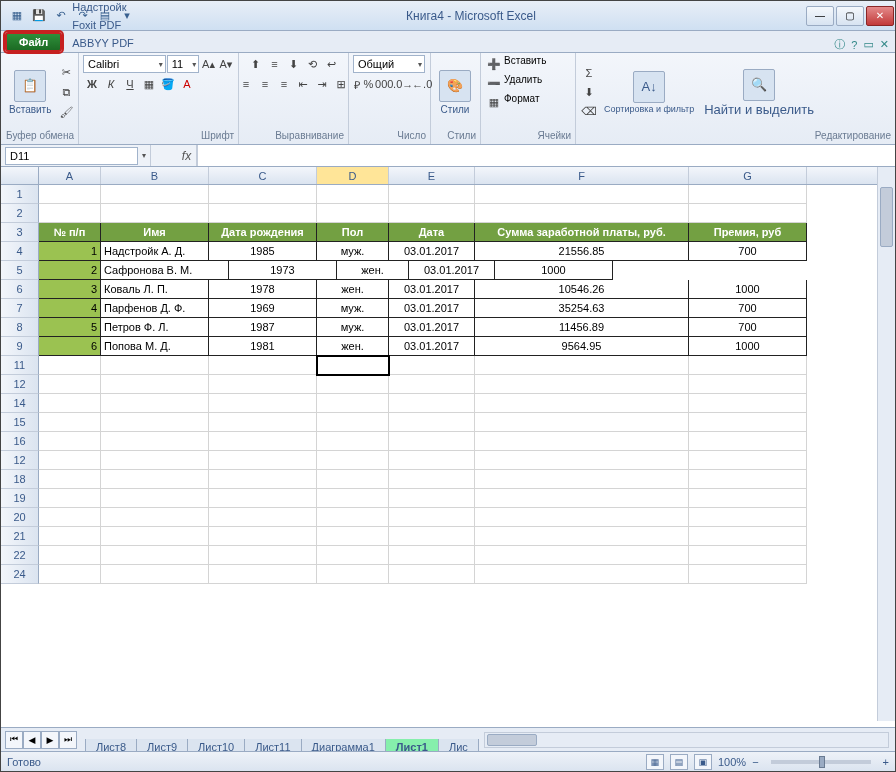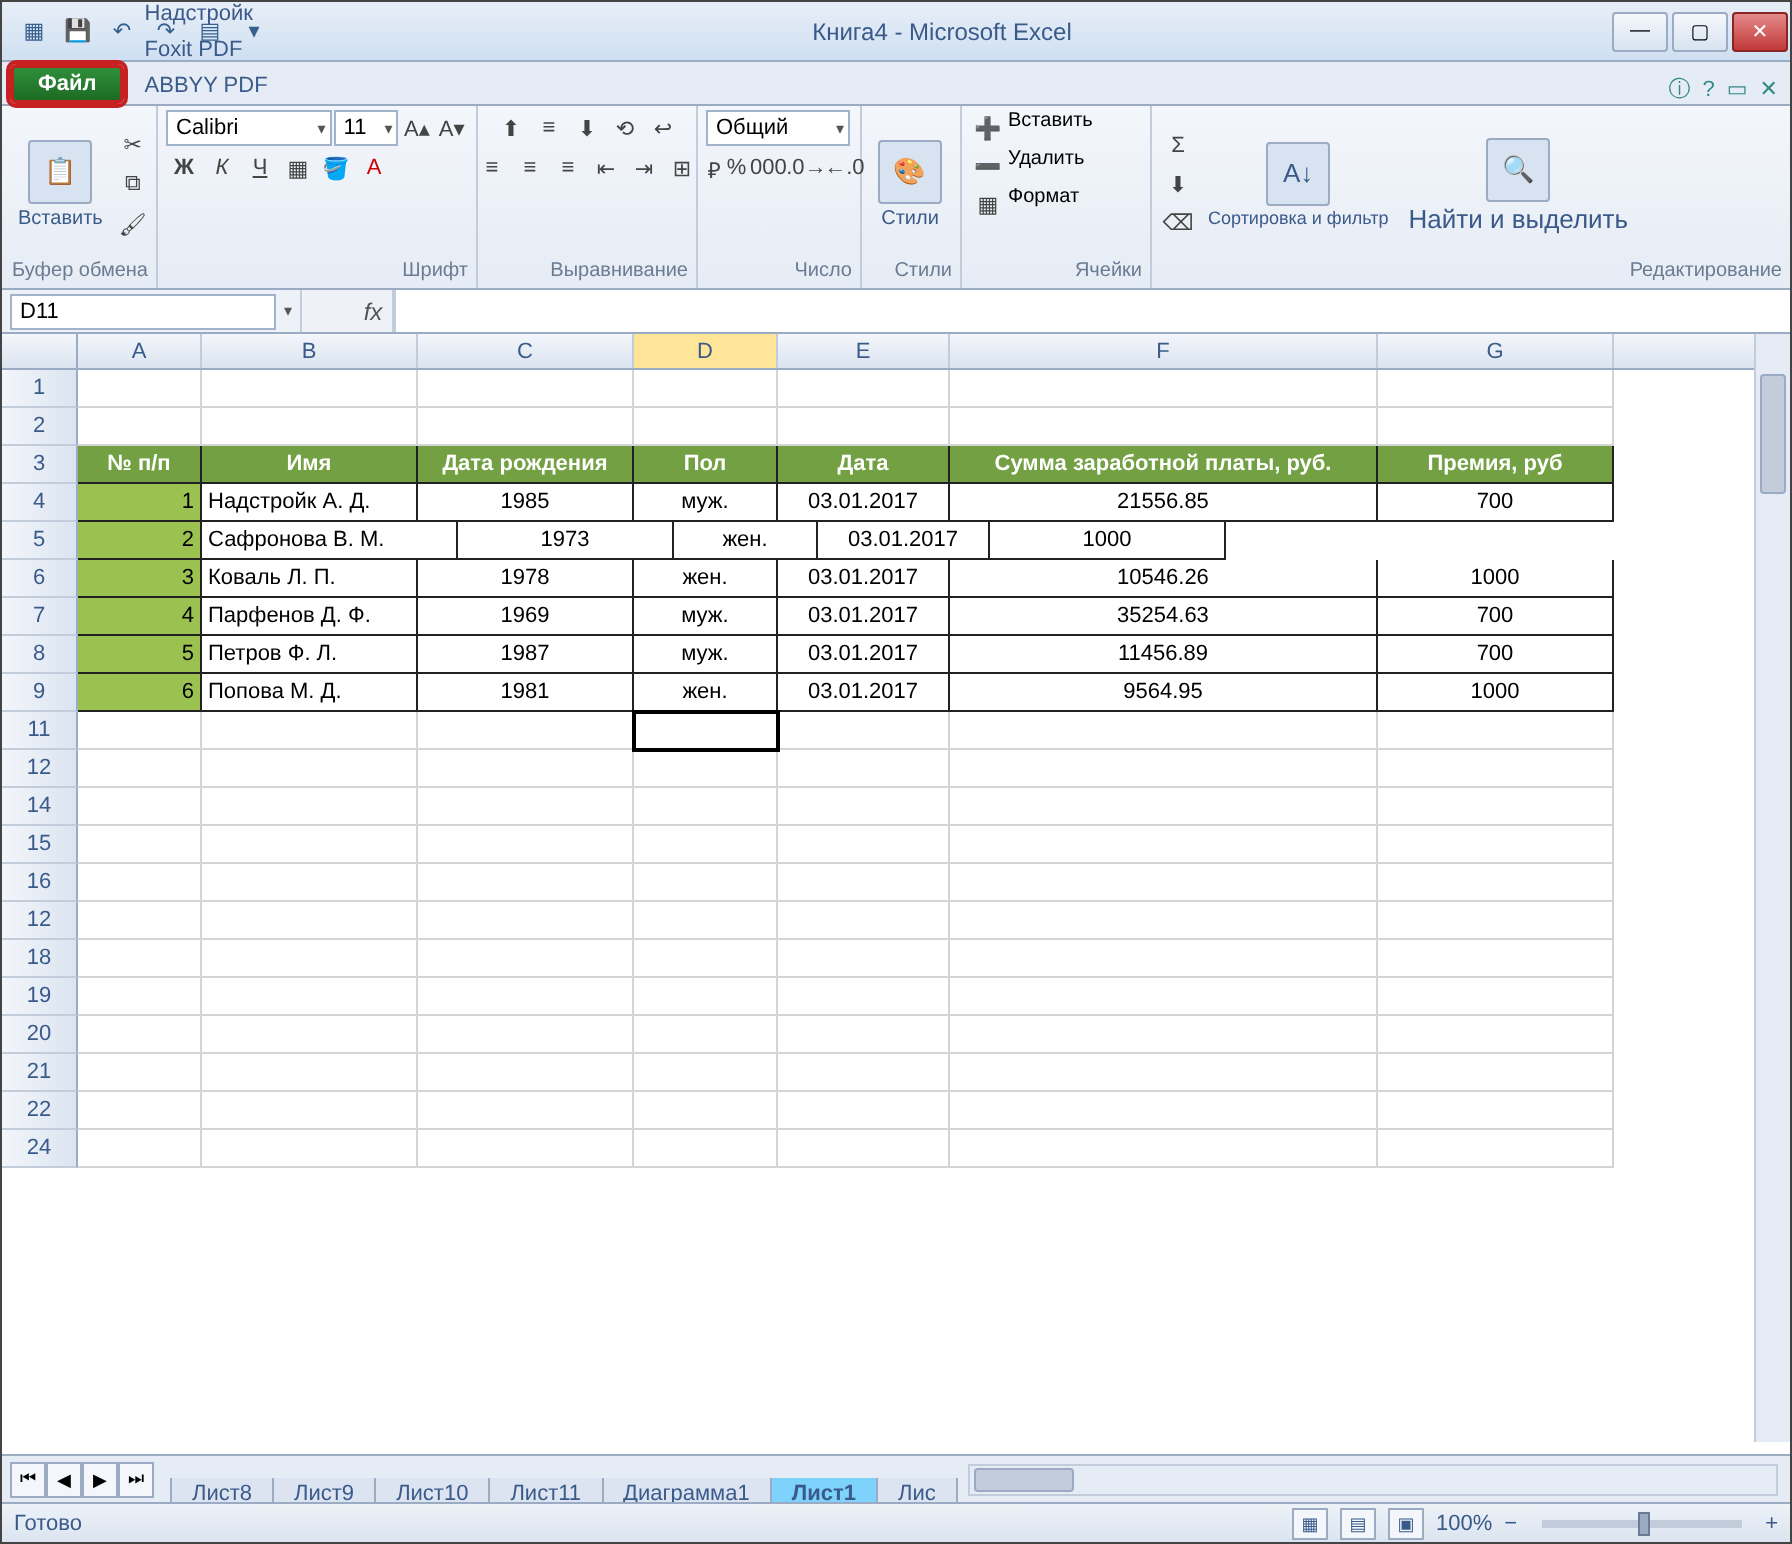--- a/index.html
+++ b/index.html
@@ -58,21 +58,21 @@
 .sel-cell { outline: 2px solid #000; outline-offset:-1px; position:relative; z-index:2; }
 .scroll-v { position:absolute; right:0; top:0; bottom:0; width:18px; background:#e6ecf5; border-left:1px solid #c3ccda; }
 .scroll-v .thumb { position:absolute; left:2px; right:2px; top:20px; height:60px; background:#c3ccda; border:1px solid #9aabc3; border-radius:2px; }
 
 
 .sheet-bar { position:absolute; bottom:20px; left:0; right:0; height:24px; background:#e6ecf5; border-top:1px solid #9aabc3; display:flex; align-items:center; }
 .sheet-nav { display:flex; padding:0 4px; gap:0; }
 .sheet-nav span { width:18px; height:18px; border:1px solid #9aabc3; display:flex;align-items:center;justify-content:center; font-size:9px; background:#f3f6fb; cursor:pointer; }
 .sheet-tabs { display:flex; align-items:flex-end; margin-left:4px;margin-top:16px; }
 .sheet-tab { padding:2px 10px; font-size:11px; border:1px solid #9aabc3; border-top:none; background:#dbe4f0; color:#3a5a8a; cursor:pointer; margin-right:-1px; }
-.sheet-tab.active { background:#7dd3fc; font-weight:bold; }
+.sheet-tab.active { background:#86efac; font-weight:bold; }
 .hscroll { flex:1; margin:0 6px; height:16px; background:#e6ecf5; border:1px solid #c3ccda; position:relative; }
 .hscroll .thumb { position:absolute; left:2px; top:1px; bottom:1px; width:50px; background:#c3ccda; border:1px solid #9aabc3; border-radius:2px; }
 
 
 .status-bar { position:absolute; bottom:0; left:0; right:0; height:20px; background:linear-gradient(#eef2f8,#dbe4f0); border-top:1px solid #9aabc3; display:flex; align-items:center; font-size:11px; color:#3a5a8a; padding:0 6px; }
 .status-right { margin-left:auto; display:flex; align-items:center; gap:6px; }
 .view-btn { width:18px; height:16px; border:1px solid #9aabc3; background:#f3f6fb; cursor:pointer; font-size:9px; display:flex;align-items:center;justify-content:center; }
 .zoom-slider { width:100px; height:4px; background:#c3ccda; position:relative; margin:0 6px; }
 .zoom-slider .knob { position:absolute; left:48px; top:-4px; width:6px; height:12px; background:#9aabc3; border:1px solid #6a7b92; }
 </style>

